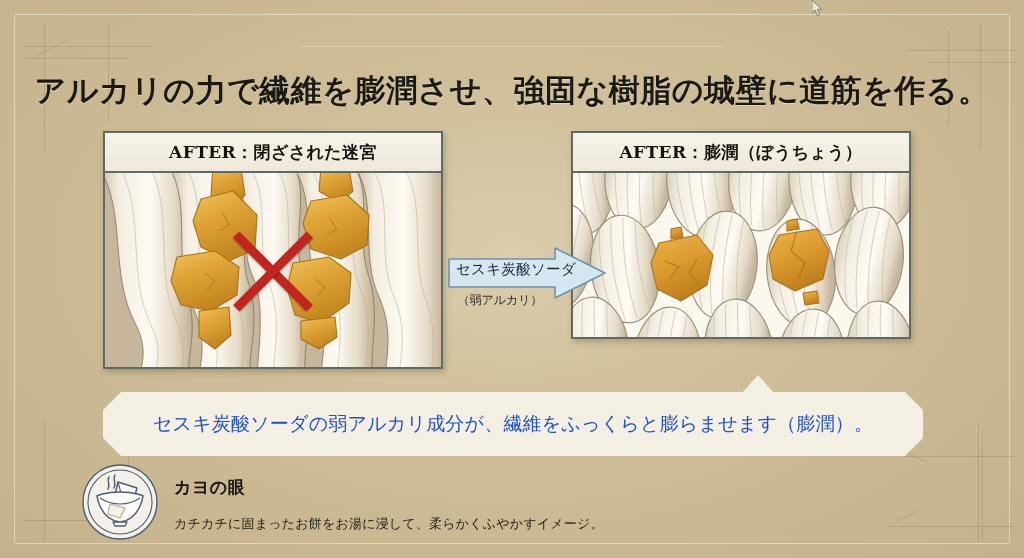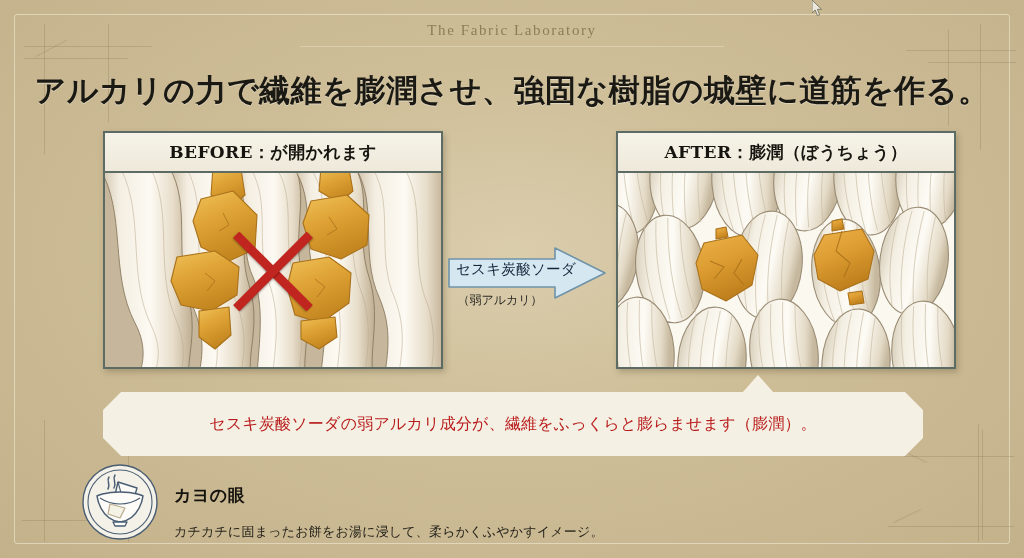--- a/index.html
+++ b/index.html
@@ -86,21 +86,21 @@
 
   
   .panel {
     position: absolute;
     border: 2px solid #5c6b64;
     background: #f3efe2;
     box-shadow: 2px 3px 6px rgba(80,65,40,0.30);
     overflow: hidden;
   }
   #panel-before { left: 103px; top: 131px; width: 340px; height: 238px; }
-  #panel-after  { left: 616px; top: 131px; width: 340px; height: 238px; }
+  #panel-after  { left: 571px; top: 131px; width: 340px; height: 208px; }
 
   .panel-header {
     position: relative;
     height: 40px;
     background: linear-gradient(#f6f3e8, #eee9da);
     border-bottom: 2px solid #5c6b64;
     display: flex;
     align-items: center;
     justify-content: center;
     font-family: "DejaVu Serif", "Liberation Serif", serif;
@@ -190,32 +190,32 @@
   }
   #caption-notch {
     position: absolute;
     left: 742px; top: 375px;
     width: 0; height: 0;
     border-left: 16px solid transparent;
     border-right: 16px solid transparent;
     border-bottom: 18px solid #f4f0e4;
   }
   .caption-line {
-    font-size: 16px;
-    color: #b91c1c;
+    font-size: 19px;
+    color: #1d4ed8;
     letter-spacing: 0.2px;
     white-space: nowrap;
   }
 
   
   #kayo-note {
     position: absolute;
     left: 80px; top: 462px;
     display: flex;
-    align-items: flex-end;
+    align-items: center;
     gap: 14px;
   }
   #kayo-icon { width: 80px; height: 80px; flex: 0 0 80px; }
   #kayo-icon svg { display: block; }
   #kayo-text { padding-top: 6px; }
   #kayo-heading {
     font-size: 17px;
     font-weight: bold;
     color: #15130e;
     letter-spacing: 0.5px;
@@ -262,26 +262,25 @@
   <div class="guide guide-h" style="left:22px; top:520px; width:120px;"></div>
   <div class="guide guide-v" style="left:128px; top:436px; height:106px;"></div>
 
   <div class="guide guide-v" style="left:978px; top:424px; height:118px;"></div>
   <div class="guide guide-v" style="left:982px; top:430px; height:110px;"></div>
   <div class="guide guide-h" style="left:888px; top:526px; width:126px;"></div>
   <div class="guide guide-h" style="left:904px; top:456px; width:110px;"></div>
   <div class="guide guide-diag" style="left:898px; top:448px; width:32px; transform:rotate(26deg);"></div>
   <div class="guide guide-diag" style="left:894px; top:522px; width:30px; transform:rotate(-26deg);"></div>
 
-  <div id="brand-title">The Fabric Laboratory</div>
   <div id="header-rule"></div>
   <div id="main-title">アルカリの力で繊維を膨潤させ、強固な樹脂の城壁に道筋を作る。</div>
 
   <div class="panel" id="panel-before">
-    <div class="panel-header">BEFORE：が開かれます</div>
+    <div class="panel-header">AFTER：閉ざされた迷宮</div>
     <div class="panel-art" id="art-before">
       <svg width="336" height="196" viewBox="0 0 336 196">
         <defs>
           <linearGradient id="fibG" x1="0" y1="0" x2="1" y2="0">
             <stop offset="0%" stop-color="#cdbfa5"></stop>
             <stop offset="22%" stop-color="#f4eee2"></stop>
             <stop offset="55%" stop-color="#fdfaf3"></stop>
             <stop offset="80%" stop-color="#e6dcc8"></stop>
             <stop offset="100%" stop-color="#bfae92"></stop>
           </linearGradient>

